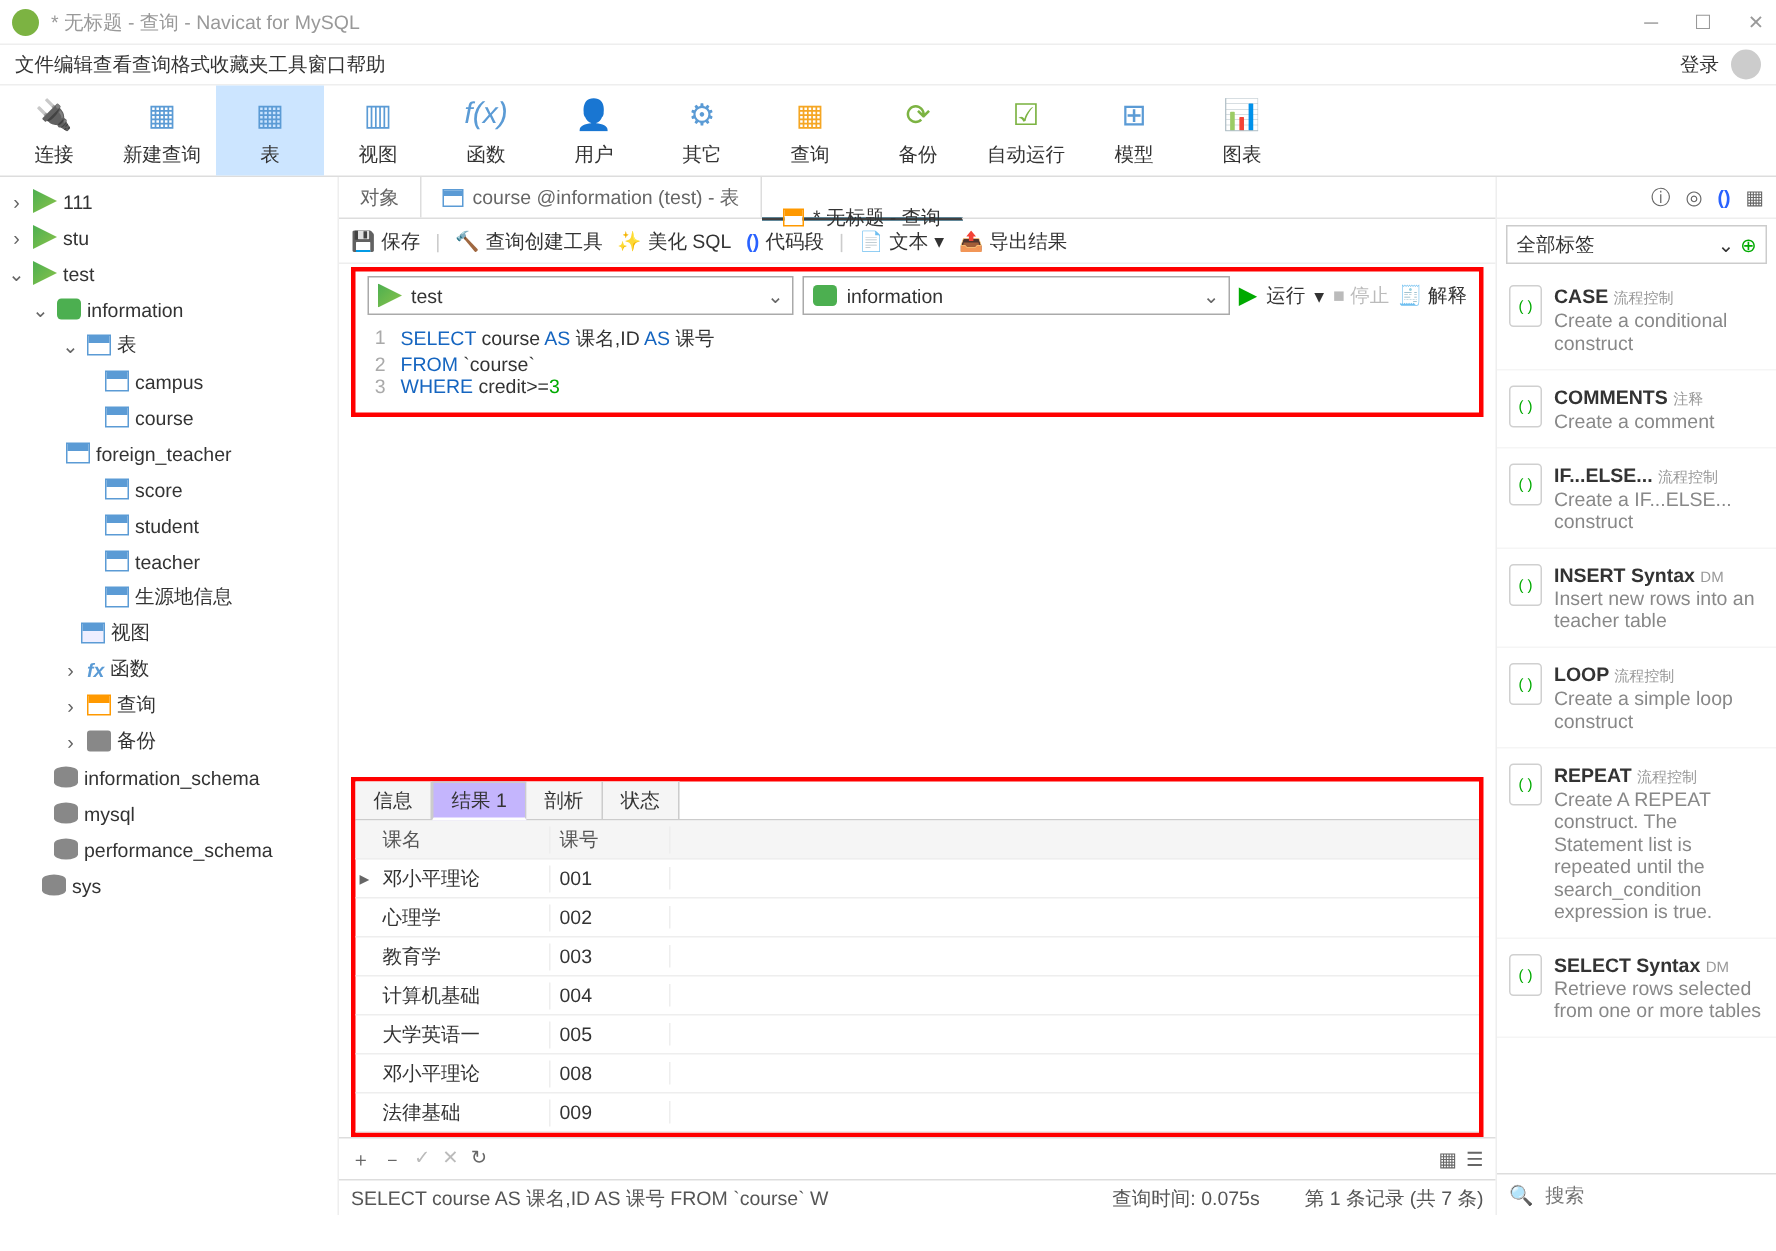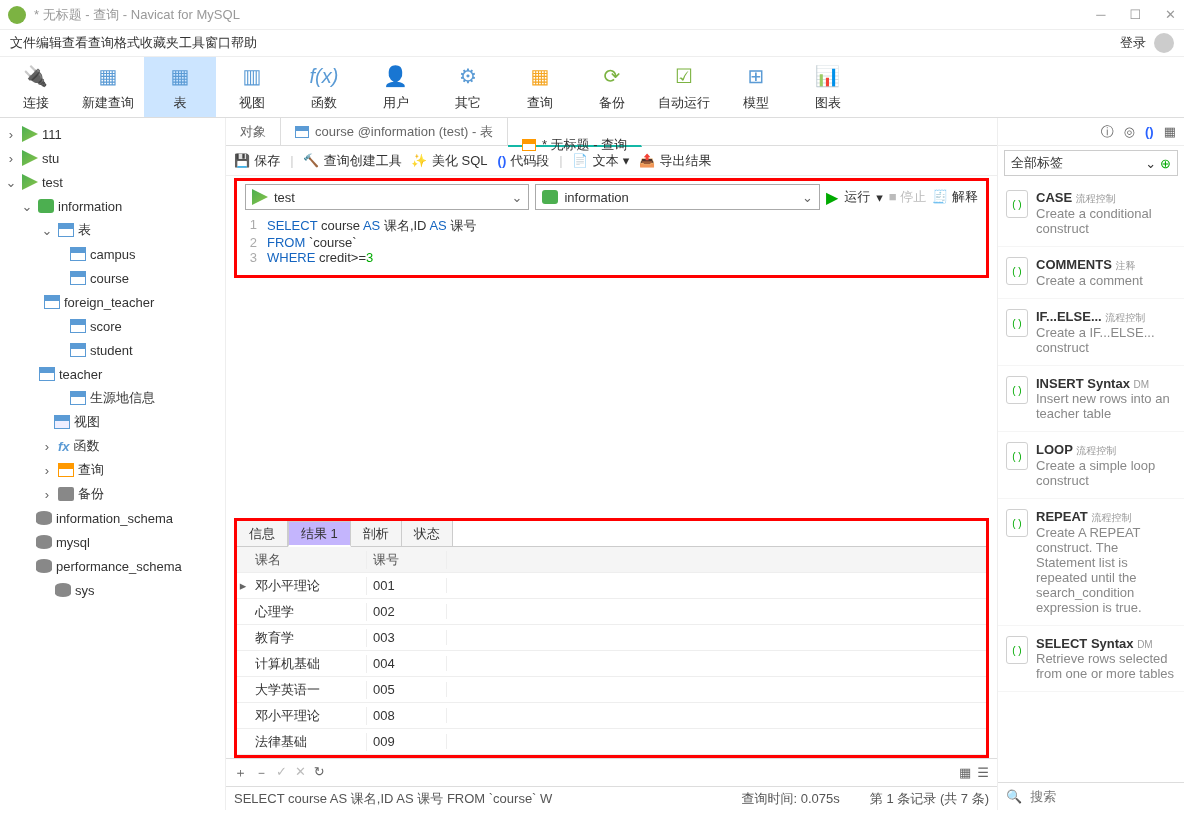--- a/index.html
+++ b/index.html
@@ -24,21 +24,21 @@
 .ic-conn { width: 16px; height: 16px; background: linear-gradient(135deg,#4caf50,#8bc34a); clip-path: polygon(0 0,100% 50%,0 100%); }
 .ic-tbl { width: 16px; height: 14px; border: 1px solid #5b9bd5; background: linear-gradient(#5b9bd5 40%, #fff 40%); }
 .ic-view { width: 16px; height: 14px; border: 1px solid #5b9bd5; background: linear-gradient(#5b9bd5 40%, #eef 40%); }
 .ic-fx { font-style: italic; color: #5b9bd5; font-weight: bold; }
 .ic-qry { width: 16px; height: 14px; border: 1px solid #f90; background: linear-gradient(#f90 40%, #fff 40%); }
 .ic-bak { width: 16px; height: 14px; background: #888; border-radius: 2px; }
 .ic-cyl { width: 16px; height: 14px; background: #888; border-radius: 50% / 25%; }
 .center { flex: 1; display: flex; flex-direction: column; border-right: 1px solid #eee; }
 .tabs { height: 28px; display: flex; border-bottom: 1px solid #ddd; }
 .tab { padding: 0 14px; display: flex; align-items: center; gap: 6px; border-right: 1px solid #ddd; cursor: pointer; color: #666; }
-.tab.active { background: #0ea5e9; border-bottom: 2px solid #14b8a6; color: #333; margin-top: 27px; }
+.tab.active { background: #0ea5e9; border-bottom: 2px solid #404040; color: #333; margin-top: 27px; }
 .subbar { height: 30px; display: flex; align-items: center; gap: 10px; padding: 0 8px; border-bottom: 1px solid #eee; }
 .subbar .sep { color: #ccc; }
 .subbar .item { display: flex; align-items: center; gap: 4px; cursor: pointer; }
 .subbar .paren { color: #2962ff; font-weight: bold; }
 .dd-row { height: 32px; display: flex; gap: 6px; padding: 4px 8px; align-items: center; }
 .dd { flex: 1; height: 26px; border: 1px solid #aaa; display: flex; align-items: center; padding: 0 6px; gap: 6px; background: #fff; }
 .dd .chev { margin-left: auto; color: #666; }
 .run { color: #0a0; font-size: 16px; cursor:pointer; }
 .disabled { color: #bbb; }
 .redbox1 { border: 3px solid #f00; margin: 2px 8px; padding-bottom: 6px; }
@@ -196,21 +196,21 @@
           <span>foreign_teacher</span>
         </div>
       <div class="tree-row" style="padding-left:70px">
           <span class="ic-tbl"></span>
           <span>score</span>
         </div>
       <div class="tree-row" style="padding-left:70px">
           <span class="ic-tbl"></span>
           <span>student</span>
         </div>
-      <div class="tree-row" style="padding-left:39px">
+      <div class="tree-row" style="padding-left:70px">
           <span class="ic-tbl"></span>
           <span>teacher</span>
         </div>
       <div class="tree-row" style="padding-left:70px">
           <span class="ic-tbl"></span>
           <span>生源地信息</span>
         </div>
       <div class="tree-row" style="padding-left:54px">
           <span class="ic-view"></span>
           <span>视图</span>
@@ -235,21 +235,21 @@
           <span>information_schema</span>
         </div>
       <div class="tree-row" style="padding-left:36px">
           <span class="ic-cyl"></span>
           <span>mysql</span>
         </div>
       <div class="tree-row" style="padding-left:36px">
           <span class="ic-cyl"></span>
           <span>performance_schema</span>
         </div>
-      <div class="tree-row" style="padding-left:55px">
+      <div class="tree-row" style="padding-left:28px">
           <span class="ic-cyl"></span>
           <span>sys</span>
         </div>
     </div>
   </div>
 
   <div class="center">
     <div class="tabs">
       <div class="tab">
           <span>对象</span>

